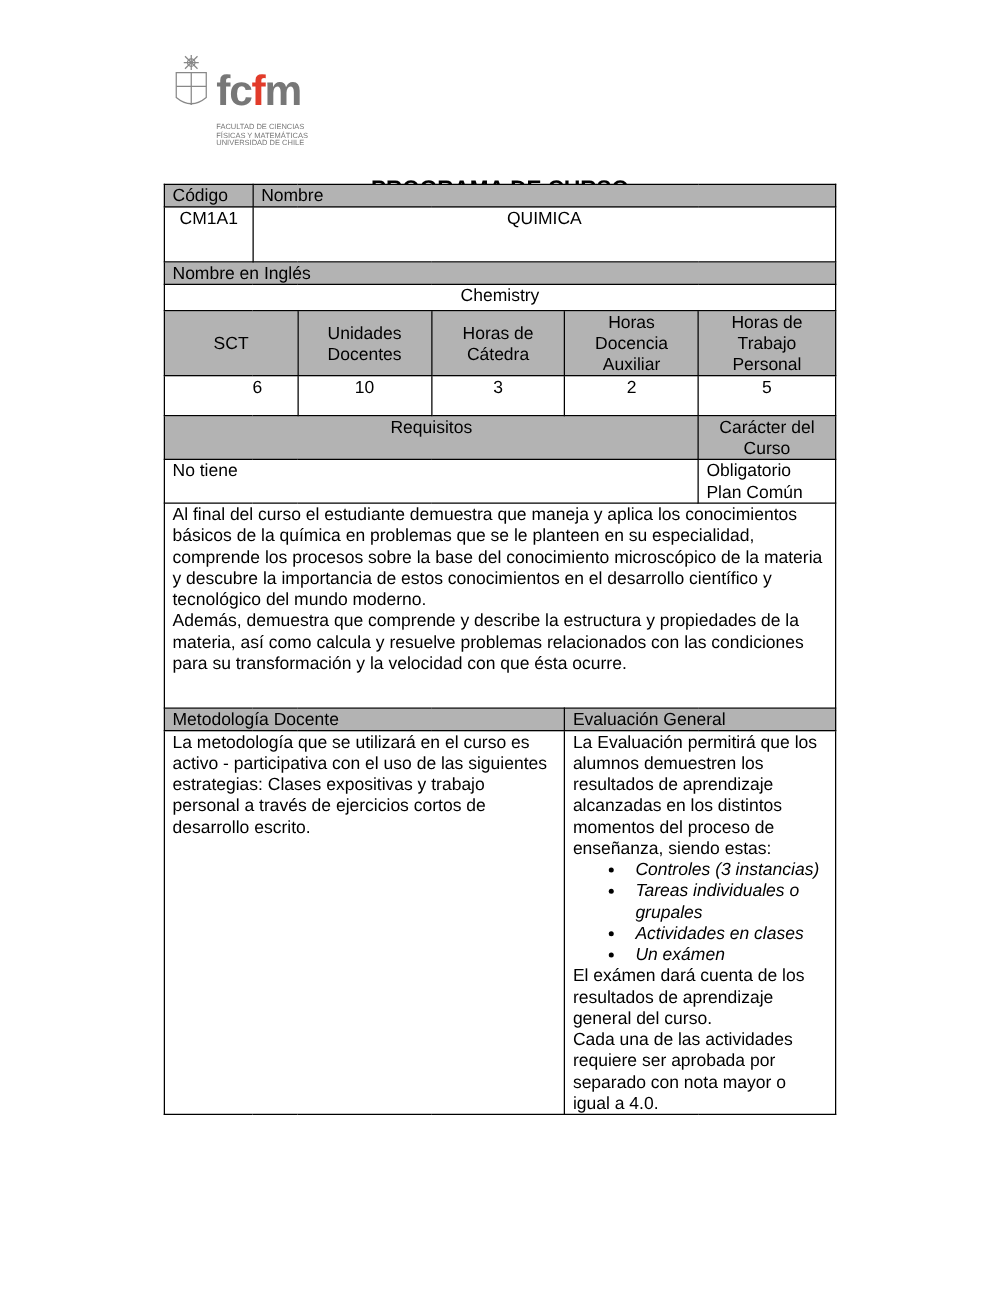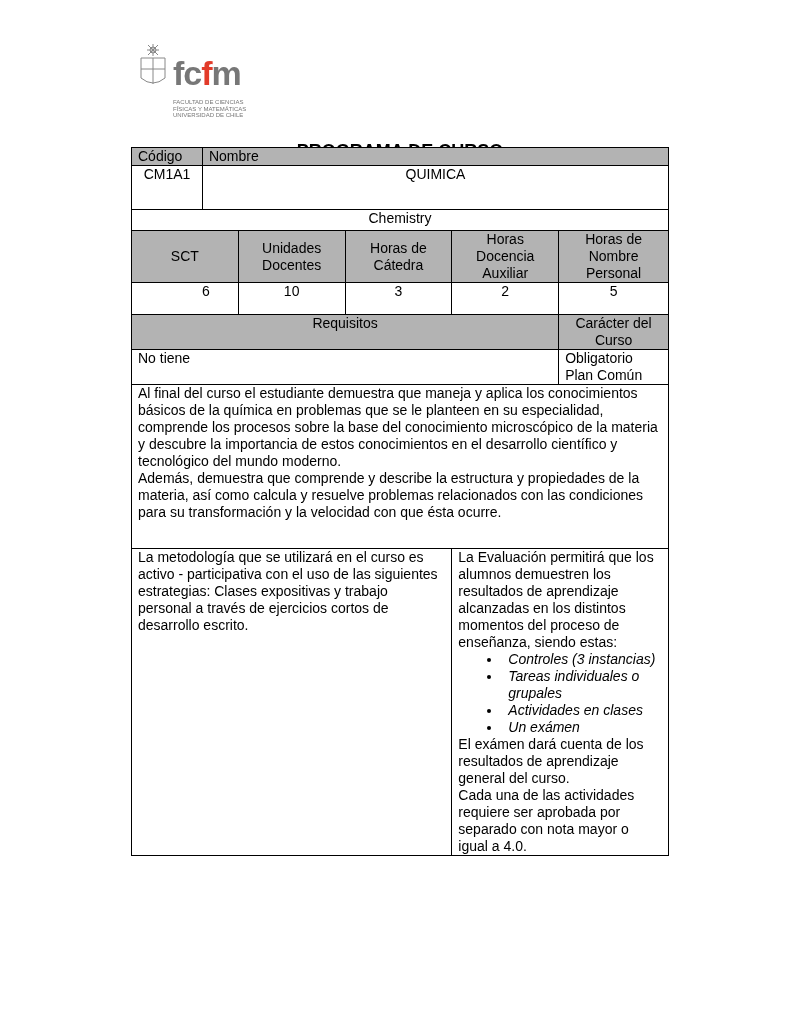--- a/index.html
+++ b/index.html
@@ -59,29 +59,32 @@
   </colgroup>
   <tbody>
       <tr class="hdr" style="height:18px">
     <td>Código</td>
     <td colspan="6">Nombre</td>
   </tr>
   <tr style="height:44px">
     <td class="center">CM1A1</td>
     <td colspan="6" class="center">QUIMICA</td>
   </tr>
+  <tr class="hdr" style="height:18px">
+    <td colspan="7">Nombre en Inglés</td>
+  </tr>
   <tr style="height:21px">
     <td colspan="7" class="center">Chemistry</td>
   </tr>
   <tr class="hdr" style="height:51px">
     <td colspan="2" class="center" style="vertical-align:middle">SCT</td>
     <td class="center" style="vertical-align:middle">Unidades Docentes</td>
     <td class="center" style="vertical-align:middle">Horas de Cátedra</td>
     <td class="center" style="vertical-align:middle">Horas Docencia Auxiliar</td>
-    <td colspan="2" class="center" style="vertical-align:middle">Horas de Nombre Personal</td>
+    <td colspan="2" class="center" style="vertical-align:middle">Horas de Trabajo Personal</td>
   </tr>
   <tr style="height:32px">
     <td colspan="2" style="text-align:right;padding-right:28px">6</td>
     <td class="center">10</td>
     <td class="center">3</td>
     <td class="center">2</td>
     <td colspan="2" class="center">5</td>
   </tr>
   <tr class="hdr" style="height:16px">
     <td colspan="5" class="center">Requisitos</td>
@@ -90,20 +93,24 @@
   <tr style="height:33px">
     <td colspan="5">No tiene</td>
     <td colspan="2">Obligatorio Plan Común</td>
   </tr>
   <tr style="height:164px">
     <td colspan="7">
       <div>Al final del curso el estudiante demuestra que maneja y aplica los conocimientos básicos de la química en problemas que se le planteen en su especialidad, comprende los procesos sobre la base del conocimiento microscópico de la materia y descubre la importancia de estos conocimientos en el desarrollo científico y tecnológico del mundo moderno.</div>
       <div>Además, demuestra que comprende y describe la estructura y propiedades de la materia, así como calcula y resuelve problemas relacionados con las condiciones para su transformación y la velocidad con que ésta ocurre.</div>
     </td>
   </tr>
+  <tr class="hdr" style="height:17px">
+    <td colspan="4">Metodología Docente</td>
+    <td colspan="3">Evaluación General</td>
+  </tr>
   <tr style="height:272px">
     <td colspan="4">La metodología que se utilizará en el curso es activo - participativa con el uso de las siguientes estrategias: Clases expositivas y trabajo personal a través de ejercicios cortos de desarrollo escrito.</td>
     <td colspan="3">
       <div>La Evaluación permitirá que los alumnos demuestren los resultados de aprendizaje alcanzadas en los distintos momentos del proceso de enseñanza, siendo estas:</div>
       <ul class="bl">
         <li>Controles (3 instancias)</li>
         <li>Tareas individuales o grupales</li>
         <li>Actividades en clases</li>
         <li>Un exámen</li>
       </ul>

